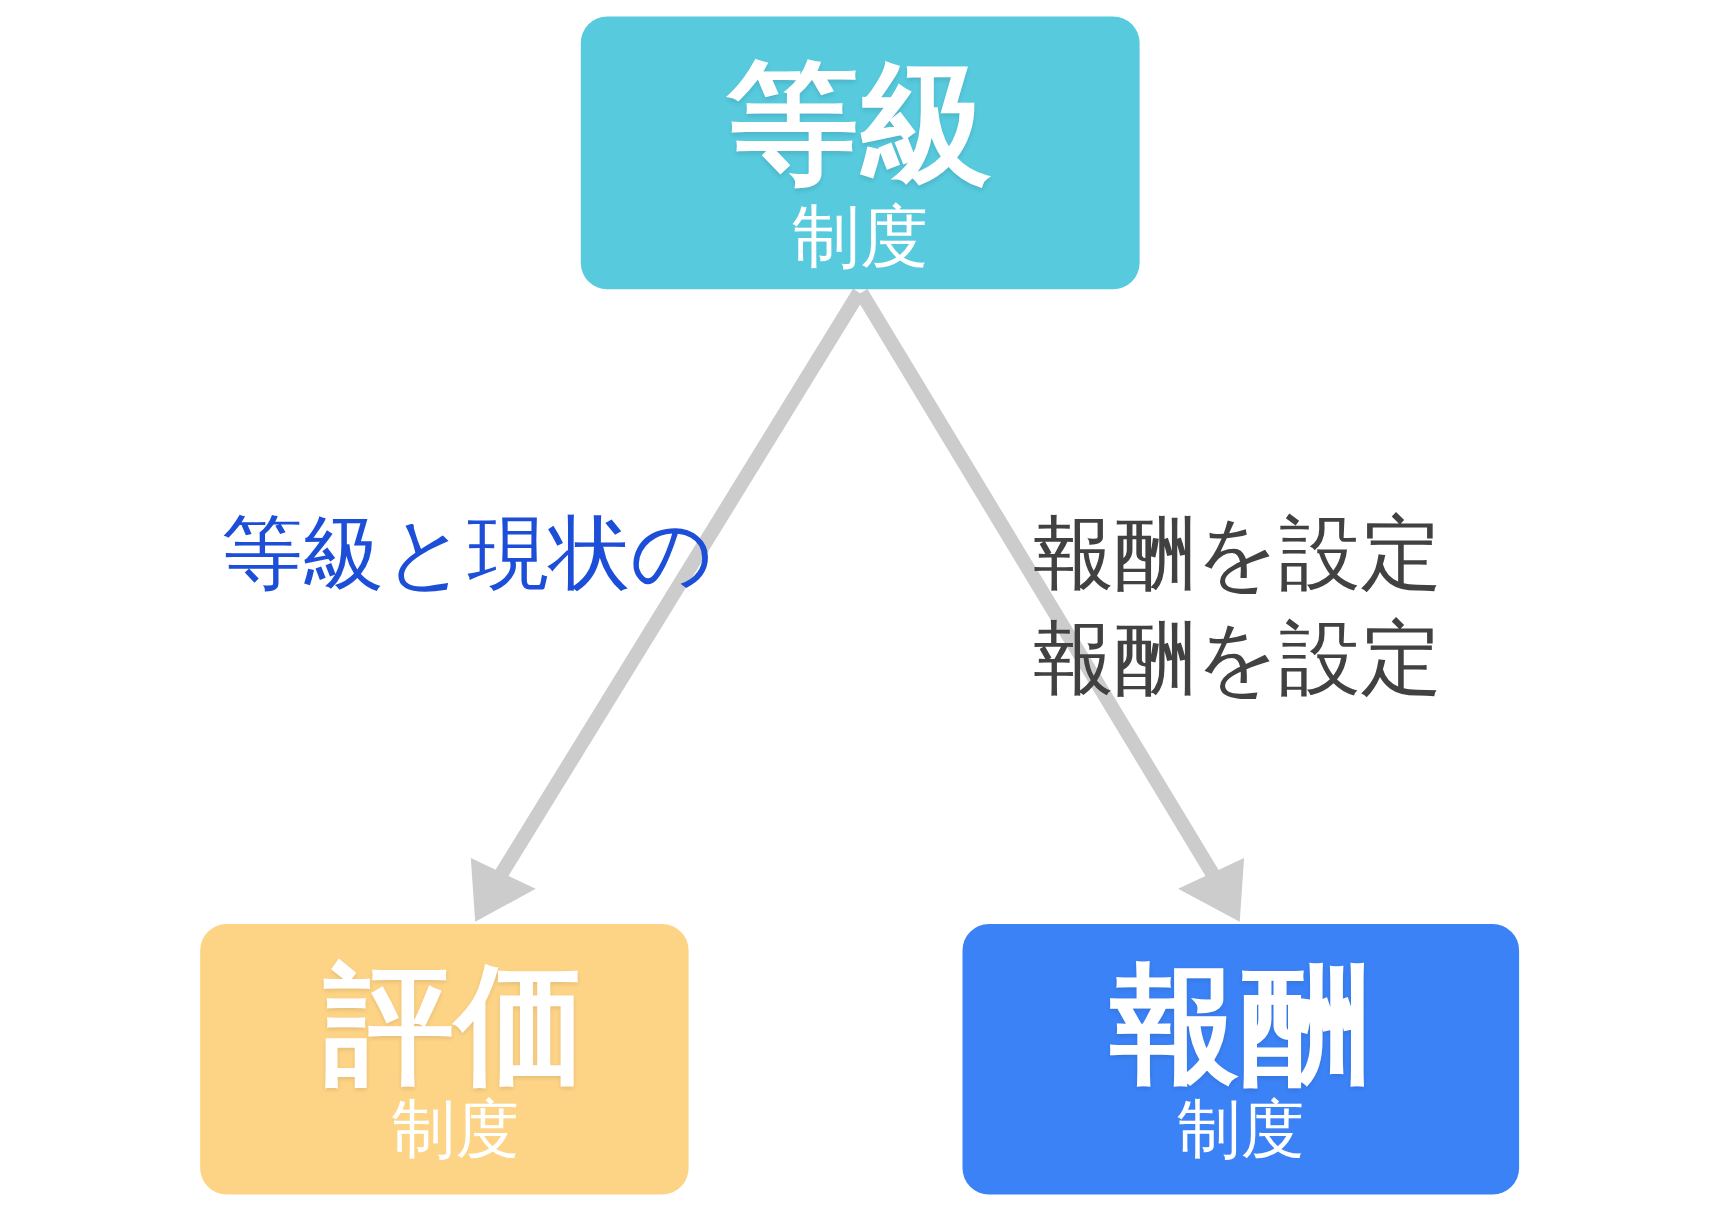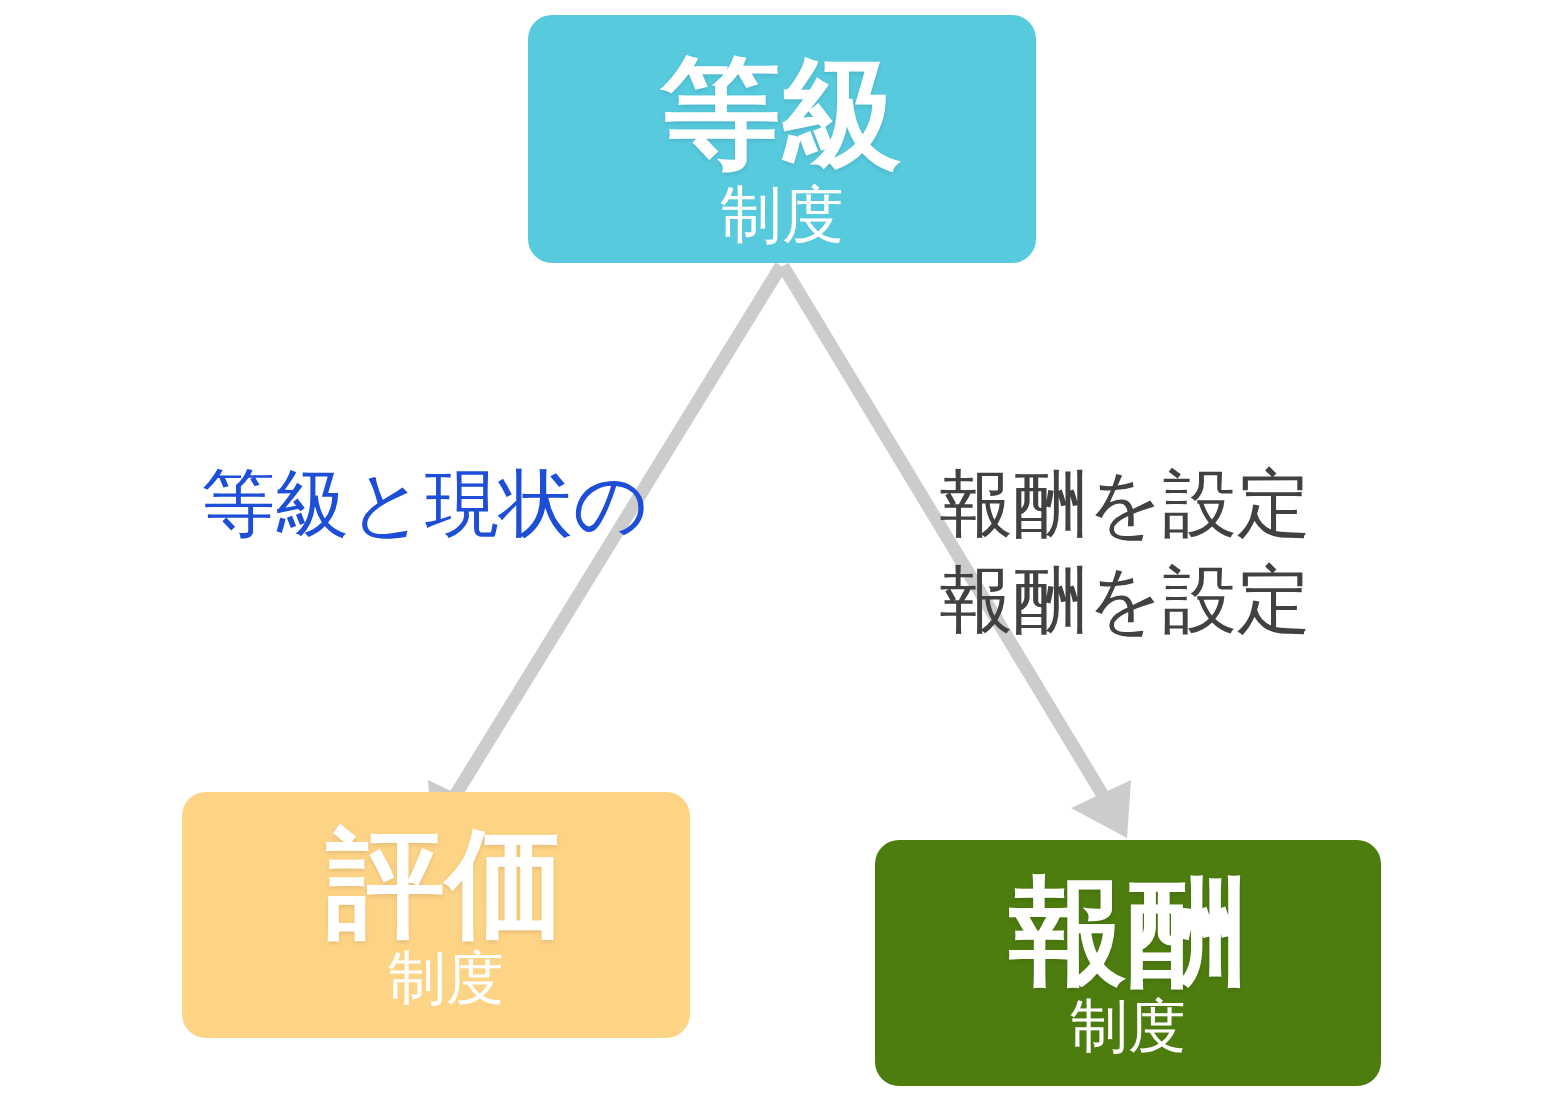--- a/index.html
+++ b/index.html
@@ -73,22 +73,22 @@
   }
   #node-grade .node-subtitle {
     font-size: 62px;
     line-height: 1.1;
     margin-top: 6px;
   }
 
   
   #node-evaluation {
     left: 182px;
-    top: 792px;
-    width: 508px;
+    top: 840px;
+    width: 444px;
     height: 246px;
     background: #fdd385;
     padding-top: 4px;
     padding-left: 20px;
   }
   #node-evaluation .node-title {
     font-size: 118px;
     line-height: 1.02;
   }
   #node-evaluation .node-subtitle {
@@ -160,21 +160,21 @@
   <div class="node-box" id="node-grade" style="background: rgb(87, 202, 222); color: rgb(255, 255, 255);">
     <span class="node-title">等級</span>
     <span class="node-subtitle">制度</span>
   </div>
 
   <div class="node-box" id="node-evaluation" style="background: rgb(253, 211, 133); color: rgb(255, 255, 255);">
     <span class="node-title">評価</span>
     <span class="node-subtitle">制度</span>
   </div>
 
-  <div class="node-box" id="node-reward" style="background: #4d7c0f; color: rgb(255, 255, 255);">
+  <div class="node-box" id="node-reward" style="background: #3b82f6; color: rgb(255, 255, 255);">
     <span class="node-title">報酬</span>
     <span class="node-subtitle">制度</span>
   </div>
 
   <div class="edge-label" id="edge-label-left" style="color: #1d4ed8; text-align: center;">
     <span class="edge-label-line">等級と現状の</span>
   </div>
 
   <div class="edge-label" id="edge-label-right" style="color: rgb(65, 65, 65);">
     <span class="edge-label-line">報酬を設定</span>

